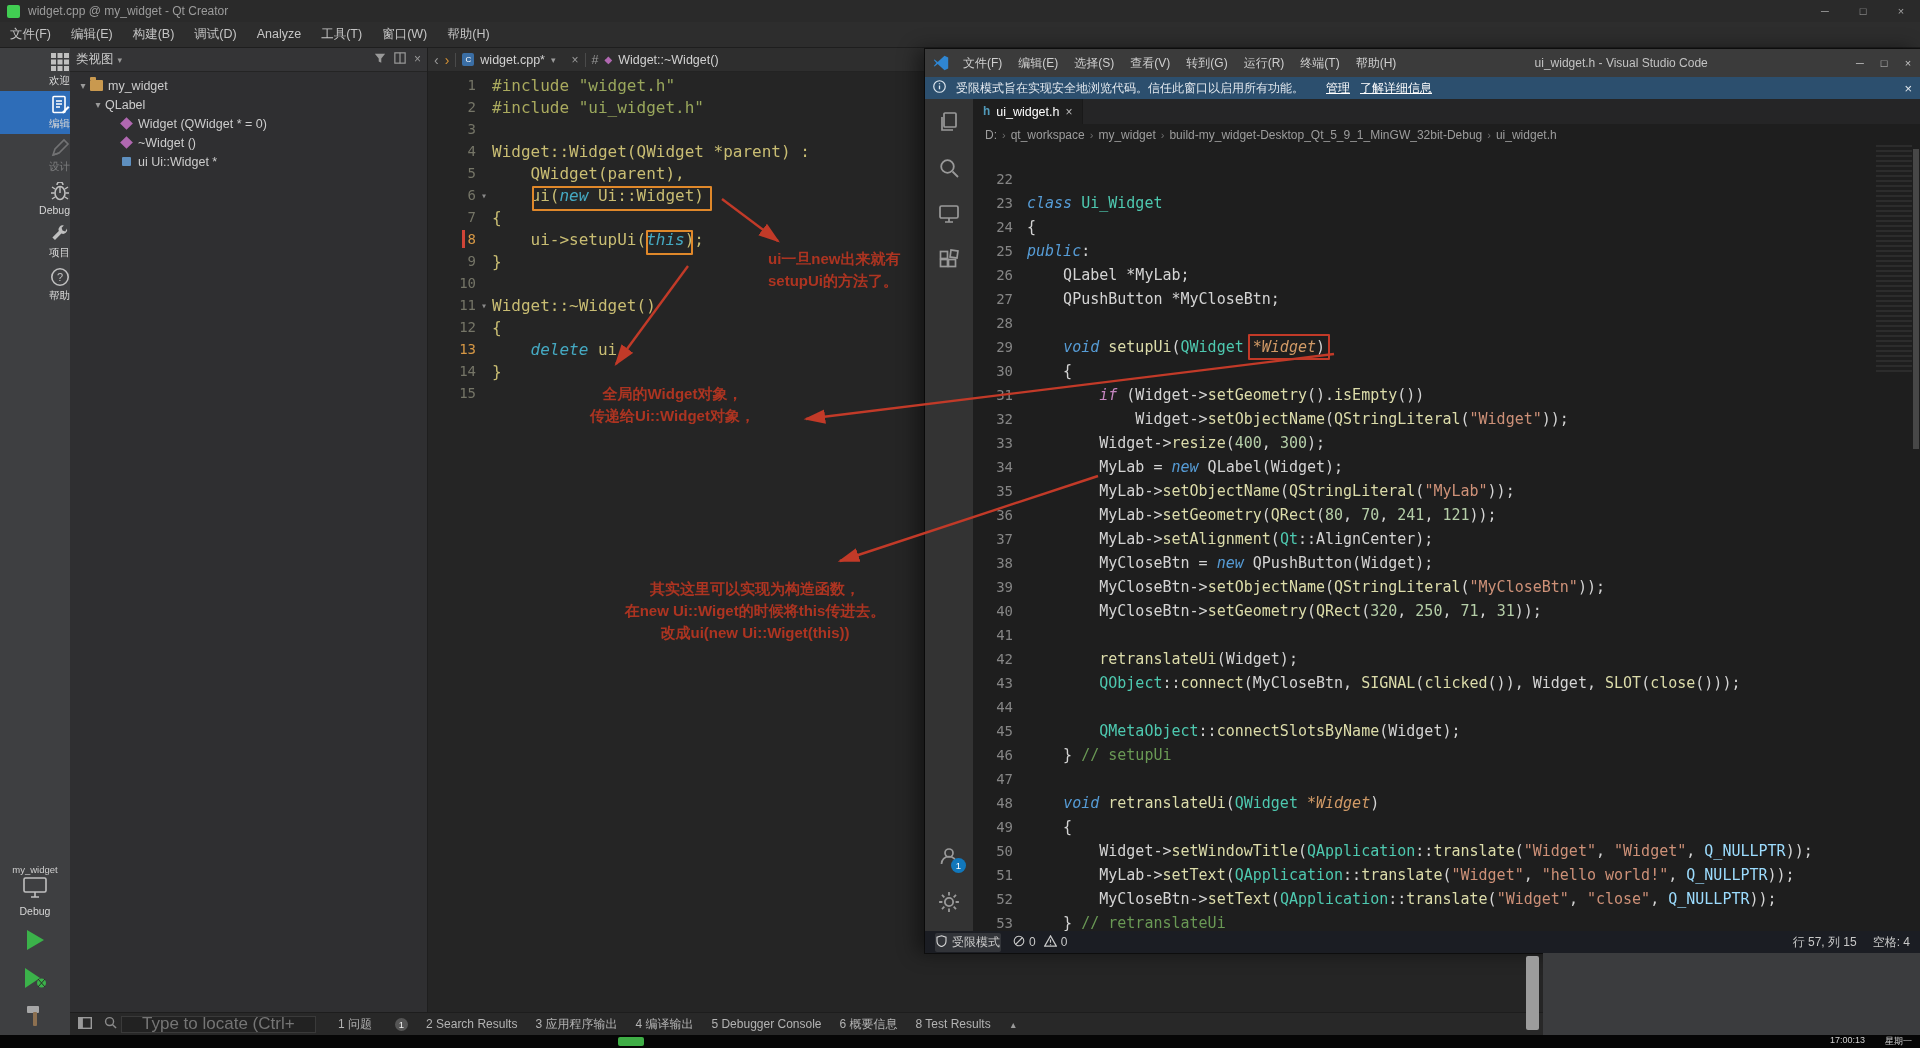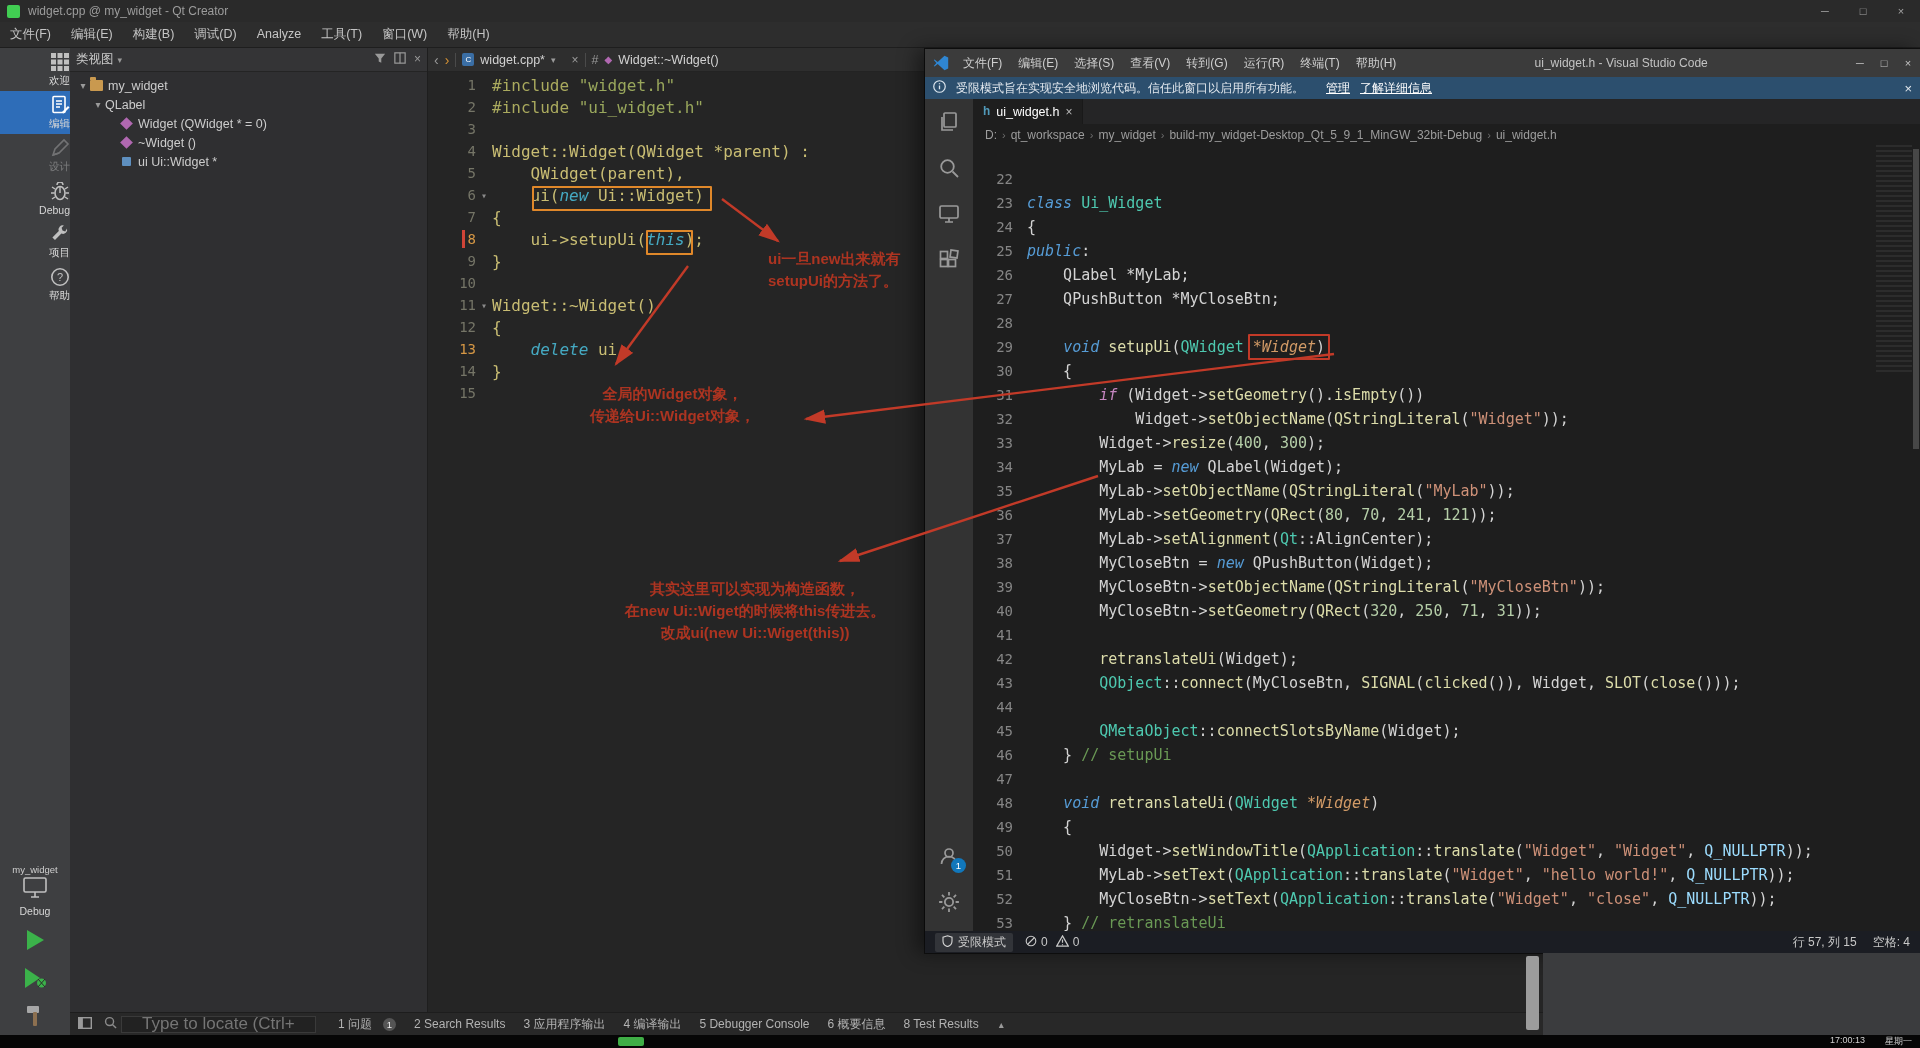--- a/index.html
+++ b/index.html
@@ -55,21 +55,21 @@
   .qtc-code .fold{width:16px;text-align:center;color:#8a8a8a;font-size:10px;flex:none}
   .qtc-code .lt{white-space:pre}
   .edit-bar{position:absolute;left:34px;top:2px;width:3px;height:18px;background:#d04437}
   .tk-qd{color:#c9bd73}
   .tk-qk{color:#45a9c2;font-style:italic}
   .tk-qi{color:#aaaa5e}
   .tk-qs{color:#99a75c}
 
   .qtc-bottombar{position:absolute;left:70px;top:1012px;width:1850px;height:23px;background:#282828;border-top:1px solid #1d1d1d;display:flex;align-items:center;gap:12px;padding:0 8px;z-index:15}
   .locator{width:195px;height:17px;background:#222;border:1px solid #3a3a3a;color:#8a8a8a;font-size:17px;padding:0 20px;outline:none}
-  .panel-btn{display:inline-flex;align-items:center;gap:11px;font-size:12px;color:#b3b3b3;white-space:nowrap}
+  .panel-btn{display:inline-flex;align-items:center;gap:23px;font-size:12px;color:#b3b3b3;white-space:nowrap}
   .panel-badge{min-width:13px;height:13px;border-radius:7px;background:#555;color:#eee;font-size:9.5px;display:inline-flex;align-items:center;justify-content:center;padding:0 2px}
   .qtc-grey-panel{position:absolute;left:1543px;top:953px;width:377px;height:82px;background:#3b3c3e;z-index:25}
   .qtc-scroll-thumb{position:absolute;left:1526px;top:956px;width:13px;height:74px;background:#9c9c9c;border-radius:2px;z-index:26}
 
   
   .vsc{position:absolute;left:925px;top:49px;width:995px;height:904px;background:#1e1e1e;z-index:20;box-shadow:-8px 0 18px rgba(0,0,0,.45),0 0 0 1px #111}
   .vsc-titlebar{position:absolute;left:0;top:0;width:995px;height:28px;background:#3b3b3b;display:flex;align-items:center;color:#cccccc;font-size:12.5px}
   .vsc-logo{margin-left:8px;display:flex}
   .vsc-menus{display:flex;margin-left:6px}
   .vsc-menus .menu-item{padding:0 8px;font-size:12px;color:#cfcfcf}
@@ -103,21 +103,21 @@
   .tk-c{color:#6a9955}
   .tk-m{color:#9cdcfe}
   .tk-prm{color:#d19a66;font-style:italic}
 
   .vsc-minimap{position:absolute;right:8px;top:96px;width:36px;height:786px;background:
     repeating-linear-gradient(to bottom,rgba(190,190,190,.16) 0 2px,transparent 2px 5px);
     background-size:100% 5px;background-repeat:repeat;opacity:.55;max-height:230px}
   .vsc-scrollbar{position:absolute;right:0;top:96px;width:8px;height:786px}
   .vsc-scroll-thumb{position:absolute;left:1px;top:4px;width:6px;height:300px;background:rgba(121,121,121,.45)}
   .vsc-statusbar{position:absolute;left:0;top:882px;width:995px;height:22px;background:#1b1d23;display:flex;align-items:center;color:#c8c8c8;font-size:12px;gap:12px;padding:0 10px}
-  .sb-chip{display:flex;align-items:center;gap:5px;background:rgba(255,255,255,.1);padding:1px 7px;border-radius:2px}
+  .sb-chip{display:flex;align-items:center;gap:5px;background:rgba(255,255,255,.1);padding:1px 1px;border-radius:2px}
   .sb-right{margin-left:auto;display:flex;gap:16px}
   .sb-item{display:flex;align-items:center;gap:4px}
 
   
   .anno-box{position:absolute;border:2px solid #e0882a;z-index:32;border-radius:1px}
   .anno-box.red{border-color:#c23a28;border-width:2px}
   .anno-note{position:absolute;color:#ad3421;font-size:15px;line-height:1.45;white-space:pre-line;z-index:32;font-weight:bold}
   .anno-note.center{text-align:center}
   #arrow-layer{position:absolute;inset:0;z-index:33;pointer-events:none}
 

